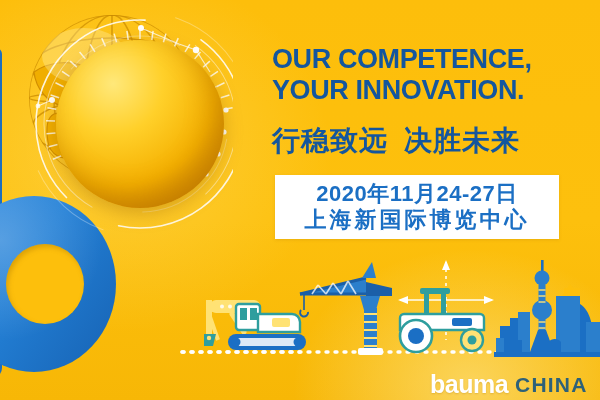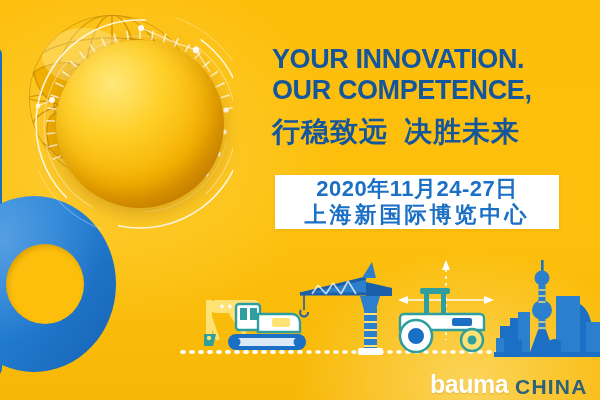--- a/index.html
+++ b/index.html
@@ -57,49 +57,49 @@
   
   .copy { position:absolute; left:272px; top:44px; width:316px; }
   .headline {
     color:#14569E;
     font-weight:bold;
     font-size:27px;
     line-height:31px;
     letter-spacing:-.4px;
   }
   .slogan-cn {
-    margin-top:9px;
+    margin-top:18px;
     color:#14569E;
     font-weight:bold;
     font-size:28px;
     letter-spacing:1px;
     line-height:33px;
   }
   .slogan-cn .gap { display:inline-block; width:16px; }
 
   
   .date-box {
-    position:absolute; left:275px; top:175px; width:284px; height:54px;
+    position:absolute; left:275px; top:175px; width:284px; height:64px;
     background:#FFFFFF;
     display:flex; flex-direction:column;
     align-items:center; justify-content:center;
     box-shadow:0 1px 3px rgba(150,100,0,.18);
   }
   .date-line1 {
     color:#1B6FC4; font-weight:bold; font-size:22px; letter-spacing:.5px; line-height:26px;
   }
   .date-line2 {
     color:#1B6FC4; font-weight:bold; font-size:22px; letter-spacing:3px; line-height:26px;text-align:center;
   }
 
   
   .strip { position:absolute; left:0; top:252px; width:600px; height:115px; }
 
   
-  .logo { position:absolute; left:430px; top:370px; display:flex; align-items:flex-end; gap:7px; }
+  .logo { position:absolute; left:430px; top:370px; display:flex; align-items:center; gap:7px; }
   .logo-bauma {
     color:#FFFFFF; font-weight:bold; font-size:25px; letter-spacing:-.5px;
     text-shadow:0 1px 2px rgba(150,100,0,.25);
   }
   .logo-china {
     color:#2D6179; font-size:21px; letter-spacing:1.2px;font-weight:bold;
   }
 </style>
 </head>
 <body>
@@ -215,22 +215,22 @@
             <path d="M118 140 C126 136 136 142 134 150 C132 158 122 160 116 154 Z"></path>
           </g>
 
           <ellipse cx="56" cy="42" rx="42" ry="28" fill="#FFF0A8" opacity=".35"></ellipse>
         </g>
       </svg>
     </div>
   </div>
 
   <div class="copy">
+    <div class="headline">OUR COMPETENCE,</div>
     <div class="headline">YOUR INNOVATION.</div>
-    <div class="headline">OUR COMPETENCE,</div>
     <div class="slogan-cn"><span>行稳致远</span><span class="gap"></span><span>决胜未来</span></div>
   </div>
 
   <div class="date-box">
     <div class="date-line1">2020年11月24-27日</div>
     <div class="date-line2">上海新国际博览中心</div>
   </div>
 
   <div class="strip">
     <svg width="600" height="115" viewBox="0 0 600 115">

